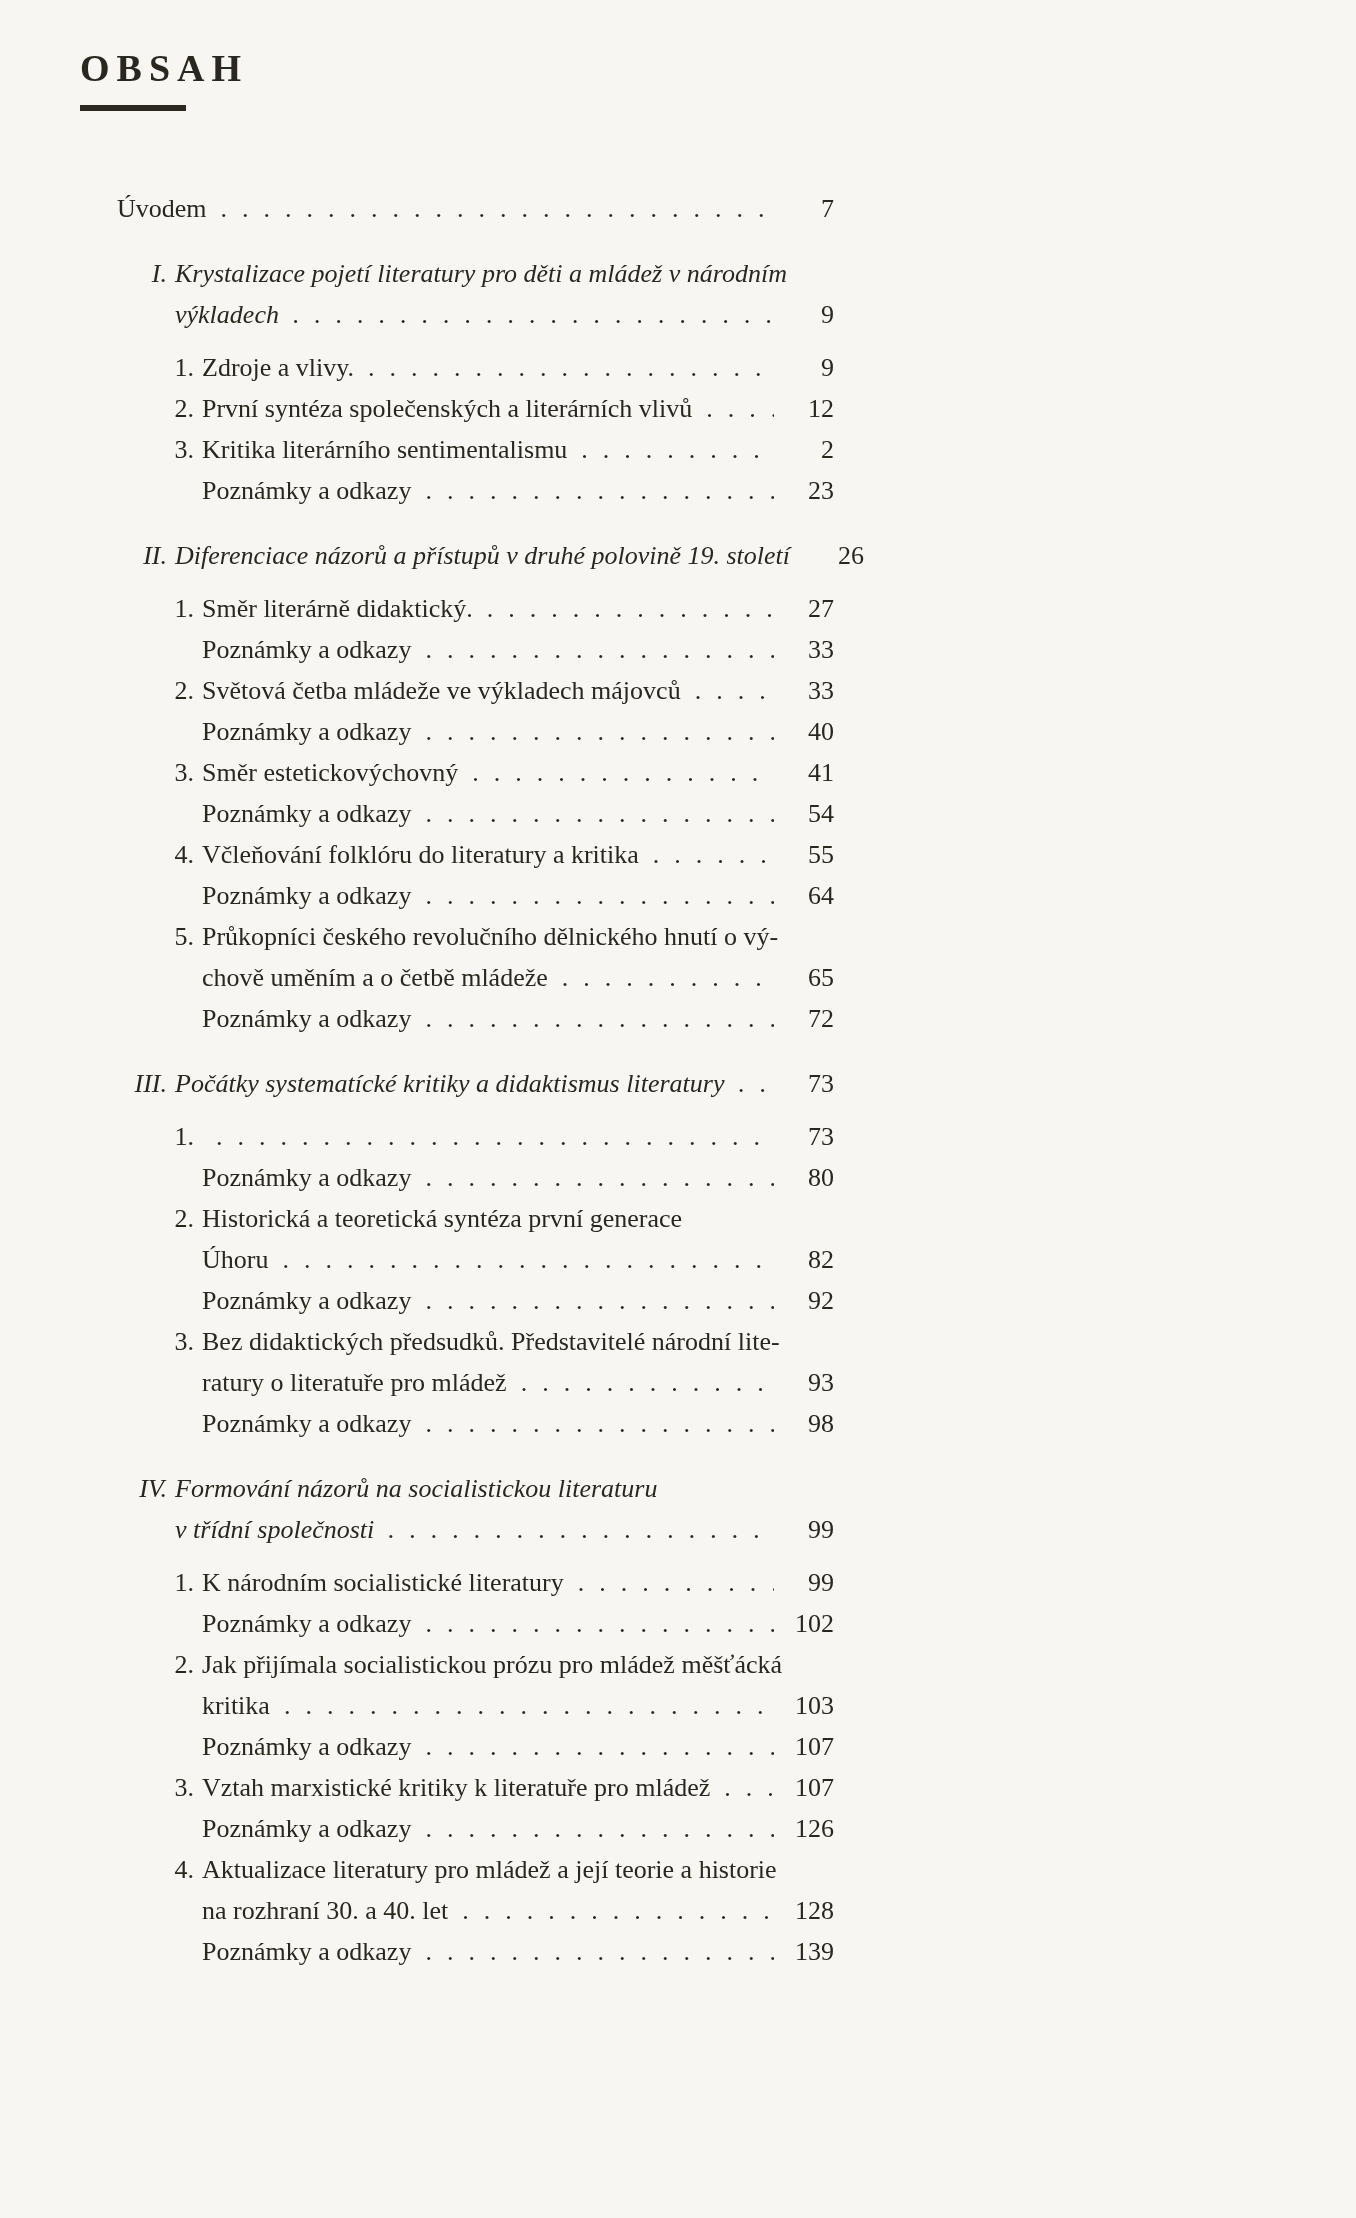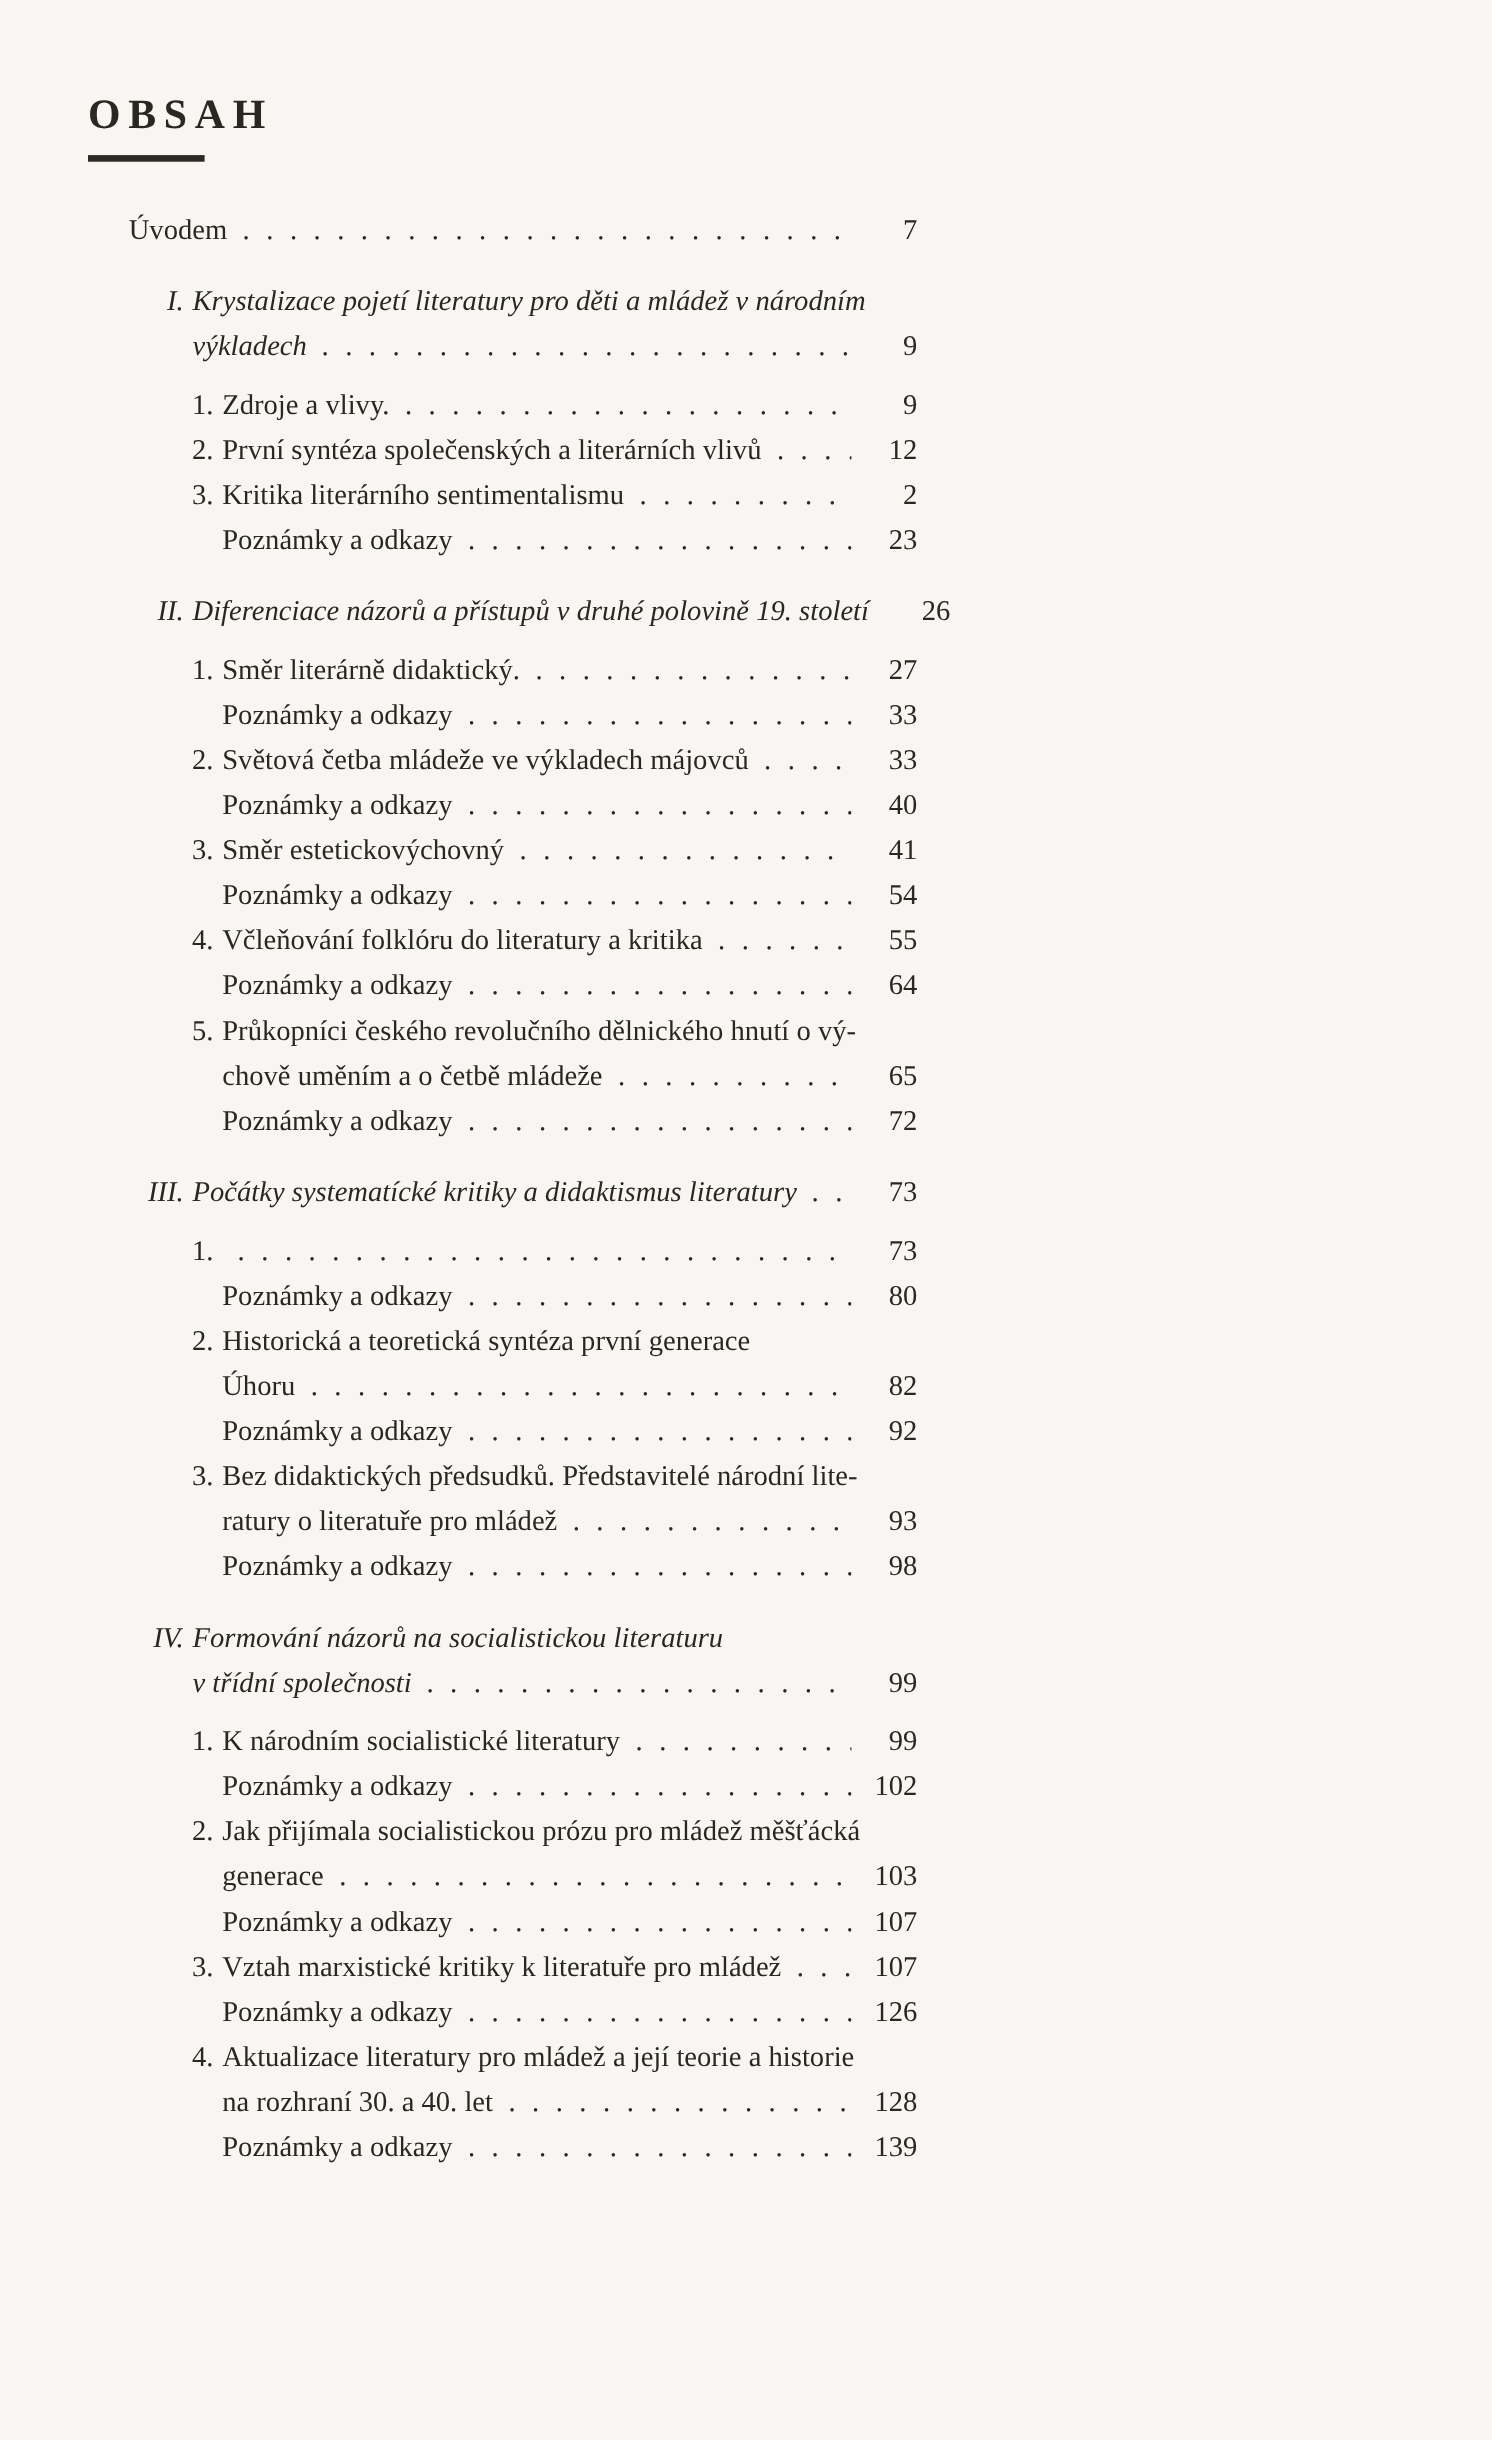--- a/index.html
+++ b/index.html
@@ -8,21 +8,21 @@
     background: #eceae6;
     font-family: "Liberation Serif", "DejaVu Serif", serif;
   }
   .sheet {
     position: relative;
     width: 1356px; height: 2218px;
     background: #f7f6f2;
     color: #29271f;
     overflow: hidden;
   }
-  .masthead { position: absolute; left: 80px; top: 46px; margin-top: 36px; }
+  .masthead { position: absolute; left: 80px; top: 46px; }
   .masthead h1 {
     margin: 0;
     font-size: 38px;
     font-weight: bold;
     letter-spacing: 7px;
     color: #29271f;
   }
   .rule {
     width: 106px; height: 6px;
     background: #2b2922;
@@ -298,21 +298,21 @@
           <span class="dots">............................................................</span>
           <span class="pagenum">102</span>
         </div>
       </div>
       <div class="row item">
         <div class="line">
           <span class="num">2.</span>
           <span class="txt">Jak přijímala socialistickou prózu pro mládež měšťácká</span>
         </div>
         <div class="line last">
-          <span class="txt">generace</span>
+          <span class="txt">kritika</span>
           <span class="dots">............................................................</span>
           <span class="pagenum">103</span>
         </div>
       </div>
       <div class="row notes">
         <div class="line last">
           <span class="txt">Poznámky a odkazy</span>
           <span class="dots">............................................................</span>
           <span class="pagenum">107</span>
         </div>

